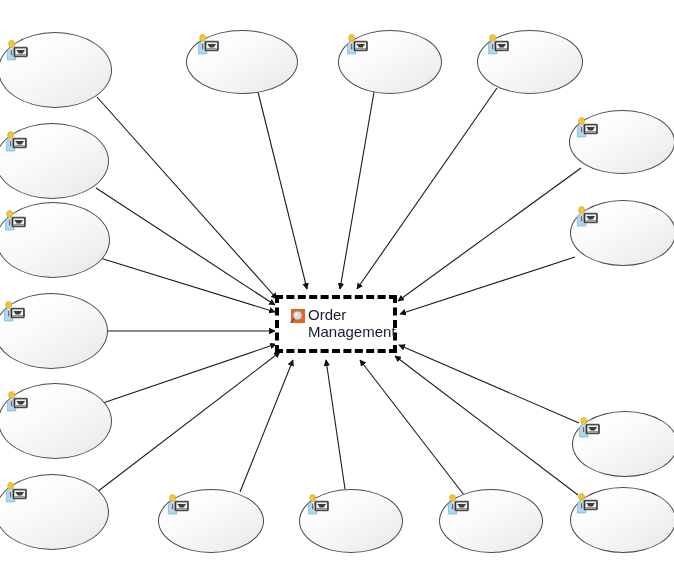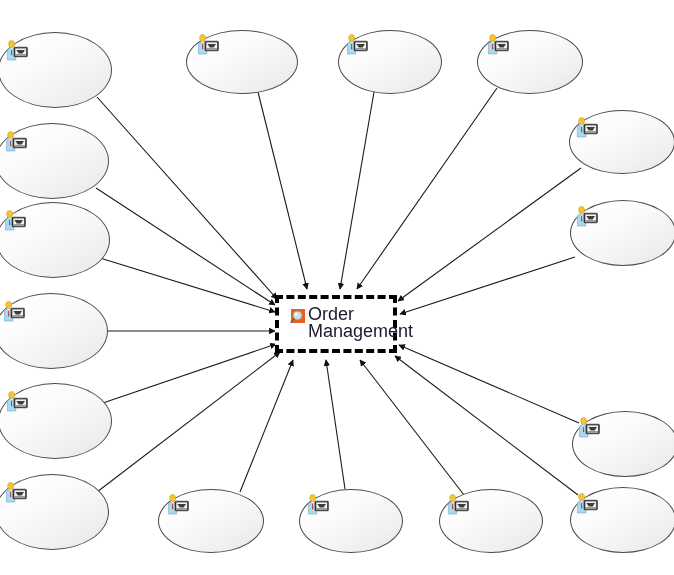--- a/index.html
+++ b/index.html
@@ -60,21 +60,21 @@
     box-sizing: border-box;
     border: 4px dashed #000000;
     background: #ffffff;
     z-index: 6;
   }
   #center-label {
     position: absolute;
     left: 308px;
     top: 306px;
     width: 84px;
-    font-size: 18px;
+    font-size: 15px;
     line-height: 17px;
     color: #1a1a2e;
     text-align: left;
     white-space: pre-line;
     z-index: 8;
   }
   #center-icon {
     position: absolute;
     left: 288px;
     top: 306px;

